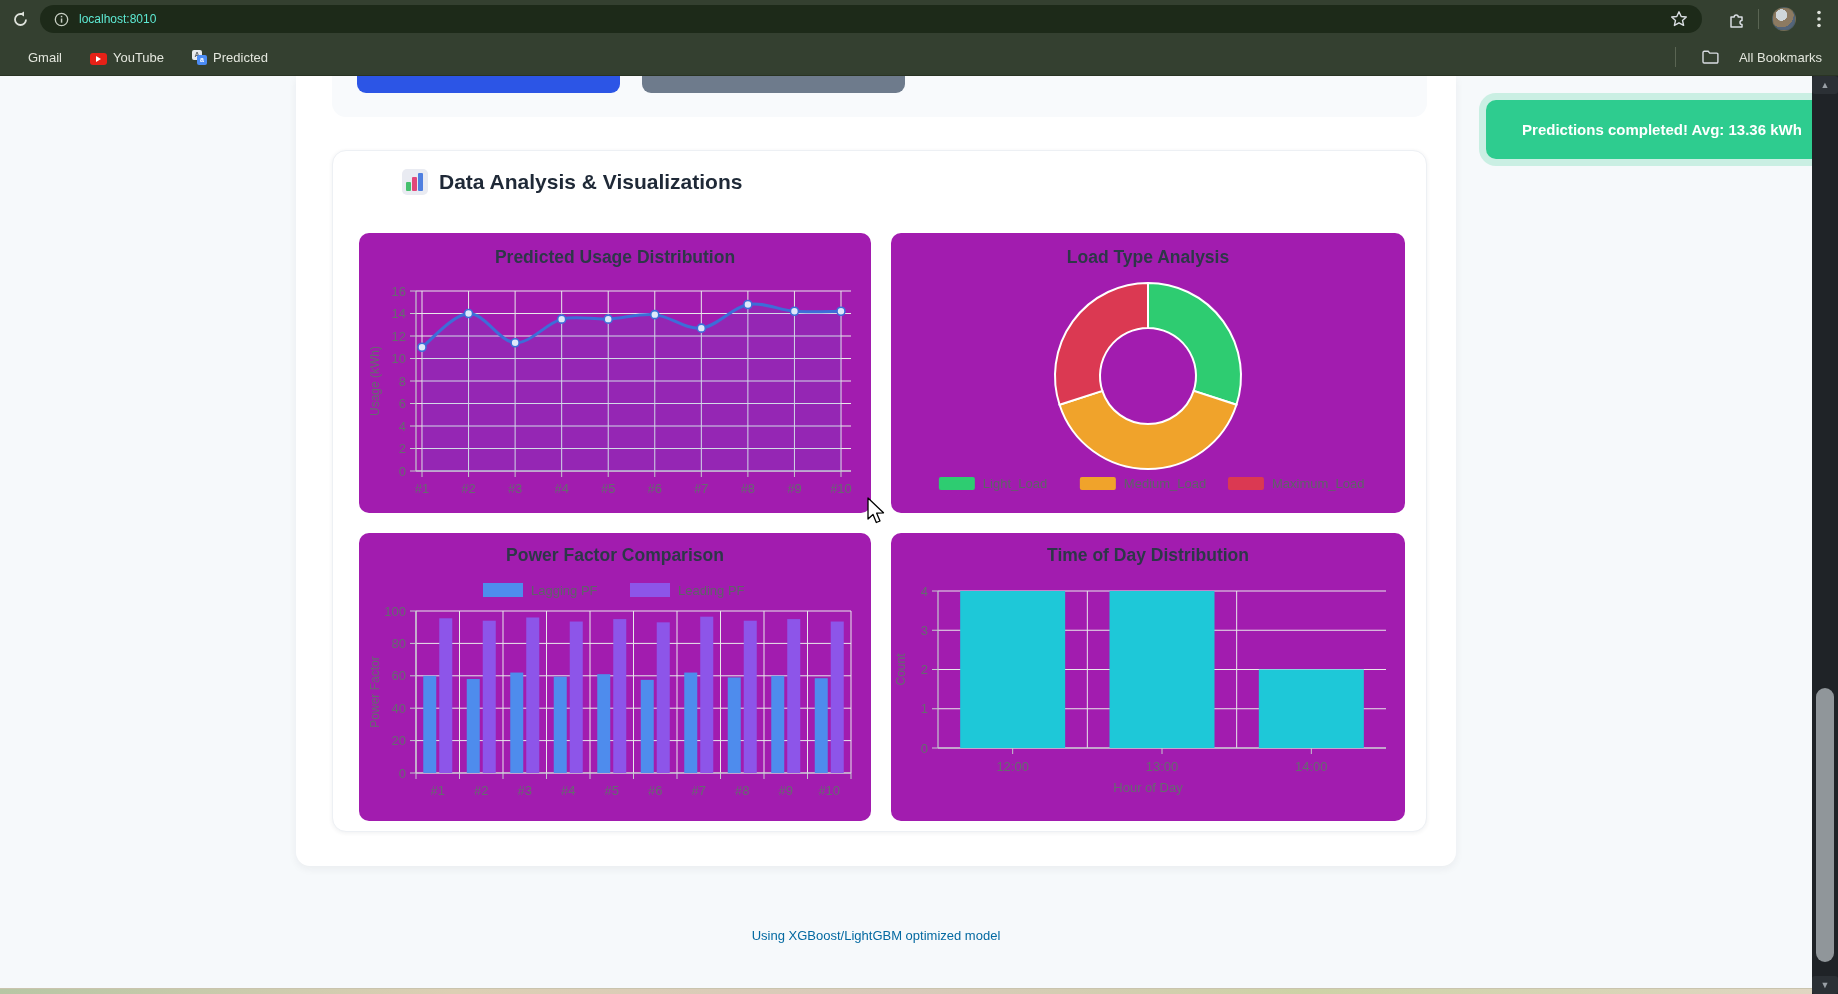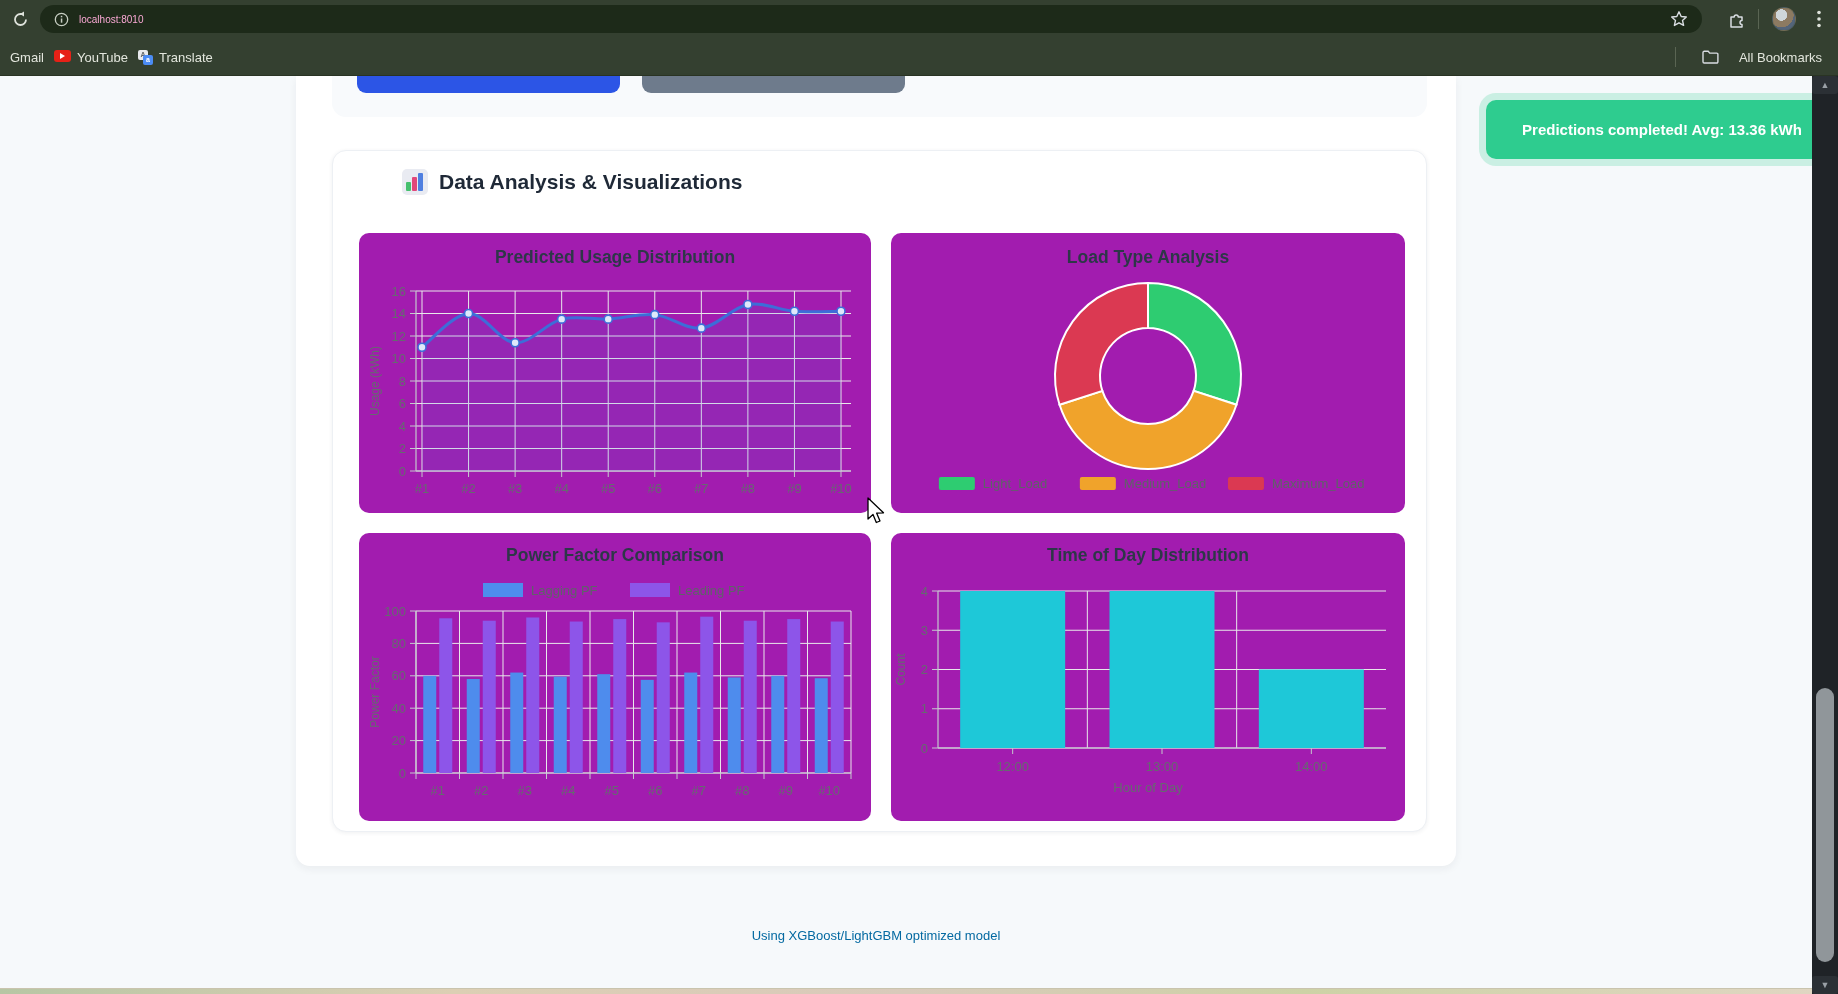--- a/index.html
+++ b/index.html
@@ -7,28 +7,28 @@
     width:1838px;height:994px;overflow:hidden;position:relative;
     font-family:"Liberation Sans", sans-serif;
     background:#f6f9fb;
   }
   
   .chrome{position:absolute;left:0;top:0;width:1838px;height:76px;background:#344030;border-bottom:1px solid #2a3424;box-sizing:border-box;}
   .toolbar{position:absolute;left:0;top:0;width:100%;height:38px;}
   .reload-btn{position:absolute;left:8px;top:7px;width:24px;height:24px;display:flex;align-items:center;justify-content:center;}
   .omnibox{position:absolute;left:40px;top:5px;width:1662px;height:28px;background:#1d2a19;border-radius:14px;display:flex;align-items:center;}
   .omni-info{margin-left:14px;display:flex;align-items:center;}
-  .omni-url{margin-left:10px;color:#f9a8d4;font-size:10px;}
+  .omni-url{margin-left:10px;color:#5eead4;font-size:12px;}
   .omni-star{position:absolute;right:14px;top:5px;}
   .tb-ic{position:absolute;top:8px;width:22px;height:22px;display:flex;align-items:center;justify-content:center;}
   .avatar{position:absolute;left:1772px;top:7px;width:24px;height:24px;border-radius:50%;
     background:radial-gradient(circle at 38% 32%, #cfd6da 0 28%, #8c7a62 29% 60%, #53647a 61% 100%);
     border:1px solid #49554360;box-sizing:border-box;}
   .bookmarks{position:absolute;left:0;top:38px;width:100%;height:38px;display:flex;align-items:center;color:#e3e6dd;font-size:13px;}
-  .bm-item{display:flex;align-items:flex-start;gap:6px;margin-left:10px;cursor:default;}
+  .bm-item{display:flex;align-items:flex-end;gap:6px;margin-left:28px;cursor:default;}
   .yt-ic{width:17px;height:12px;background:#e62117;border-radius:3px;position:relative;}
   .yt-ic::after{content:"";position:absolute;left:6px;top:3px;border-left:5px solid #fff;border-top:3px solid transparent;border-bottom:3px solid transparent;}
   .tr-ic{width:15px;height:15px;position:relative;}
   .tr-back{position:absolute;left:0;top:0;width:10px;height:10px;background:#e8eaed;border-radius:2px;color:#5f6368;font-size:7px;line-height:10px;text-align:center;font-weight:bold;}
   .tr-front{position:absolute;right:0;bottom:0;width:10px;height:10px;background:#4b8cf5;border-radius:2px;color:#fff;font-size:7px;line-height:10px;text-align:center;font-weight:bold;}
   .bm-right{position:absolute;right:16px;top:0;height:38px;display:flex;align-items:center;gap:20px;}
   .bm-sep{width:1px;height:20px;background:#5a6553;margin-right:6px;}
   
   .page{position:absolute;left:0;top:76px;width:1838px;height:918px;background:#f6f9fb;}
   .content-col{position:absolute;left:296px;top:0;width:1160px;height:790px;background:#ffffff;border-radius:0 0 14px 14px;box-shadow:0 3px 8px rgba(30,41,59,0.06);}
@@ -115,21 +115,21 @@
       </span>
     <span class="bm-item">
       <span class="yt-ic"></span>
       <span>YouTube</span>
     </span>
     <span class="bm-item">
       <span class="tr-ic">
           <span class="tr-back">A</span>
           <span class="tr-front">a</span>
         </span>
-      <span>Translate</span>
+      <span>Predicted</span>
     </span>
     <span class="bm-right">
       <span class="bm-sep"></span>
       <svg width="17" height="14" viewBox="0 0 17 14">
           <path d="M1 2.5 a1.2 1.2 0 0 1 1.2-1.2 h4 l1.5 1.8 h7 a1.2 1.2 0 0 1 1.2 1.2 v7.5 a1.2 1.2 0 0 1 -1.2 1.2 H2.2 A1.2 1.2 0 0 1 1 11.8 Z" fill="none" stroke="#d9dde2" stroke-width="1.4"></path>
         </svg>
       <span>All Bookmarks</span>
     </span>
   </div>
 </div>

